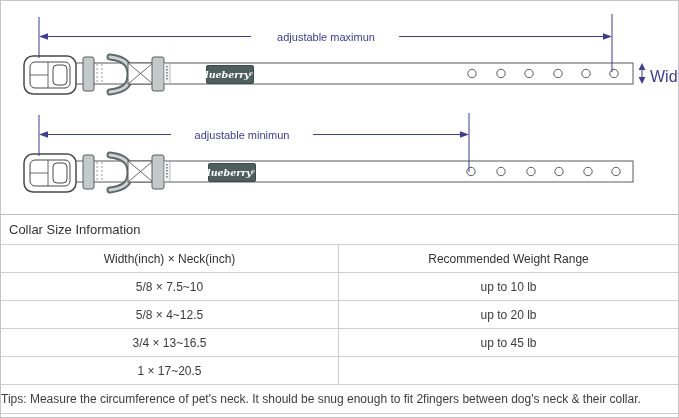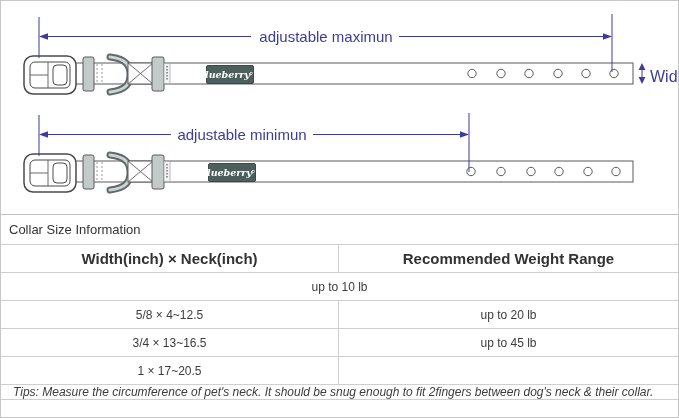--- a/index.html
+++ b/index.html
@@ -12,21 +12,21 @@
     font-family:"Liberation Sans", sans-serif;
     color:#3c3c3c;
     overflow:hidden;
   }
   
   .diagram{position:absolute;left:0;top:0;width:677px;height:213px;}
   .diagram svg{position:absolute;left:0;top:0;}
   .dim-label{
     position:absolute;
     color:#3c3c9c;
-    font-size:15px;
+    font-size:11px;
     text-align:center;
     white-space:nowrap;
     background:#fff;
     line-height:14px;
   }
   .width-label{
     position:absolute;
     color:#3c3c9c;
     font-size:16px;
     white-space:nowrap;
@@ -78,30 +78,28 @@
     height:28px;box-sizing:border-box;
     border-top:1px solid #cfcfcf;
   }
   .t-cell{
     box-sizing:border-box;
     display:flex;align-items:center;justify-content:center;
     font-size:12px;color:#3c3c3c;
   }
   .t-cell.c1{width:338px;border-right:1px solid #cfcfcf;}
   .t-cell.c2{flex:1;}
-  .t-head .t-cell{font-size:15px;color:#333;font-weight:bold;}
+  .t-head .t-cell{font-size:12px;color:#333;}
   .t-tips{
-    height:16px;box-sizing:border-box;
+    height:30px;box-sizing:border-box;
     border-top:1px solid #cfcfcf;
     border-bottom:1px solid #cfcfcf;
     display:flex;align-items:center;
-    padding-left:12px;
     font-size:12px;color:#3c3c3c;
     white-space:nowrap;
-    font-style:italic;
   }
 </style>
 </head>
 <body>
 
 <div class="page">
 
   <div class="diagram">
     <svg width="677" height="213" viewBox="0 0 677 213">
 
@@ -191,20 +189,21 @@
 
   <div class="size-table">
     <div class="t-title">Collar Size Information</div>
 
     <div class="t-row t-head">
       <div class="t-cell c1">Width(inch) × Neck(inch)</div>
       <div class="t-cell c2">Recommended Weight Range</div>
     </div>
 
     <div class="t-row">
+      <div class="t-cell c1">5/8 × 7.5~10</div>
       <div class="t-cell c2">up to 10 lb</div>
     </div>
 
     <div class="t-row">
       <div class="t-cell c1">5/8 × 4~12.5</div>
       <div class="t-cell c2">up to 20 lb</div>
     </div>
 
     <div class="t-row">
       <div class="t-cell c1">3/4 × 13~16.5</div>

